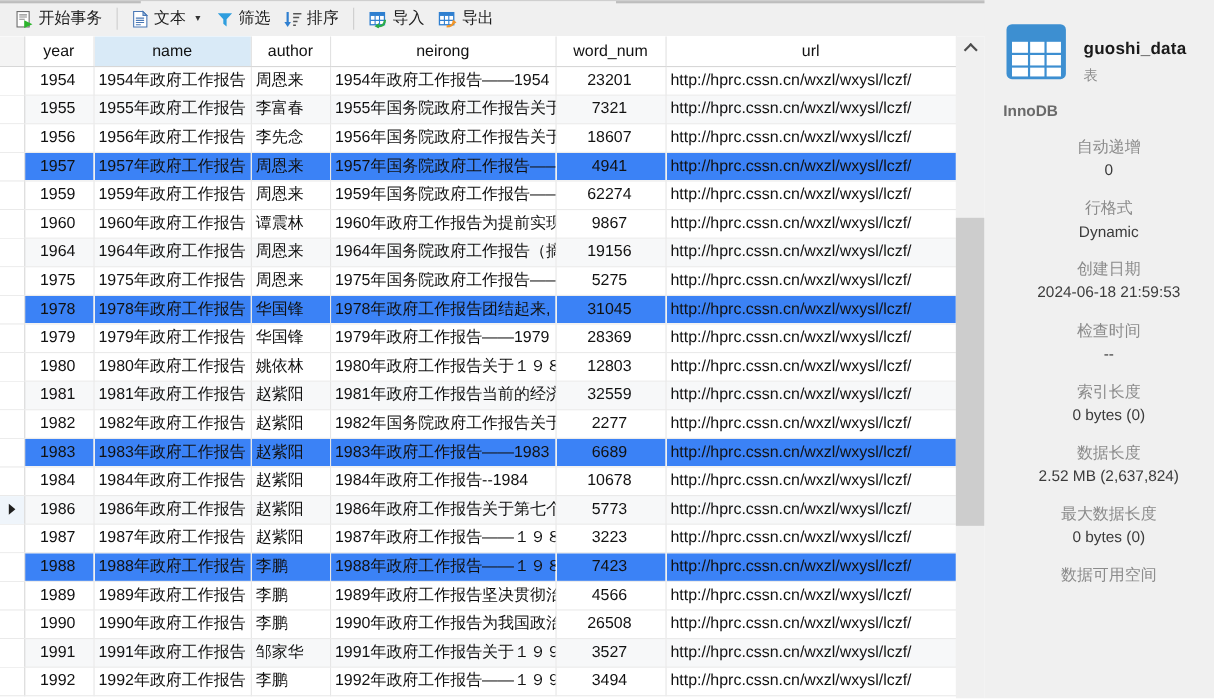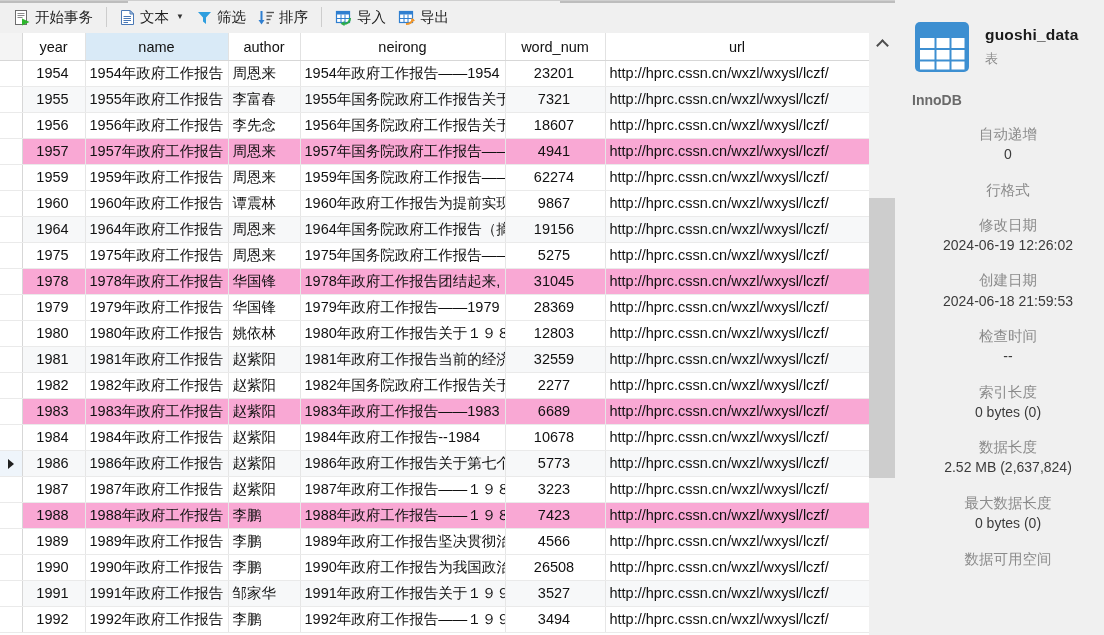--- a/index.html
+++ b/index.html
@@ -118,21 +118,21 @@
   }
   .grid tbody td.sel-cell {
     background: #ffffff;
     border-right: 1px solid #d7d7d7;
     padding: 0;
     text-align: center;
     position: relative;
   }
   .grid tbody tr.alt td { background: #f7f8f9; }
   .grid tbody tr.alt td.sel-cell { background: #ffffff; }
-  .grid tbody tr.hl td  { background: #f9a8d4; }
+  .grid tbody tr.hl td  { background: #3b82f6; }
   .grid tbody tr.hl td.sel-cell { background: #ffffff; }
   .grid tbody tr.cur td.sel-cell { background: #eff5fb; }
   .num { text-align: center; padding-right: 6px !important; }
   .urlcell { color: #111; }
 
   .row-arrow {
     display: inline-block;
     width: 0; height: 0;
     border-left: 6px solid #202020;
     border-top: 5px solid transparent;
@@ -175,21 +175,21 @@
   .info {
     position: absolute;
     left: 895px; top: 0;
     width: 209px; height: 635px;
     background: #f0f0f0;
     box-sizing: border-box;
     overflow: hidden;
   }
   .info-head {
     display: flex;
-    align-items: flex-start;
+    align-items: flex-end;
     padding: 16px 0 0 16px;
   }
   .tbl-icon {
     width: 62px; height: 62px;
     flex: 0 0 62px;
   }
   .info-head-text {
     padding-left: 12px;
     padding-top: 10px;
   }
@@ -576,24 +576,21 @@
 
     <div class="info-engine">InnoDB</div>
 
     <div id="prop-list">
         <div class="prop">
           <div class="prop-label">自动递增</div>
           <div class="prop-value">0</div>
         </div>
         <div class="prop">
           <div class="prop-label">行格式</div>
-        </div>
-        <div class="prop">
-          <div class="prop-label">修改日期</div>
-          <div class="prop-value">2024-06-19 12:26:02</div>
+          <div class="prop-value">Dynamic</div>
         </div>
         <div class="prop">
           <div class="prop-label">创建日期</div>
           <div class="prop-value">2024-06-18 21:59:53</div>
         </div>
         <div class="prop">
           <div class="prop-label">检查时间</div>
           <div class="prop-value">--</div>
         </div>
         <div class="prop">

